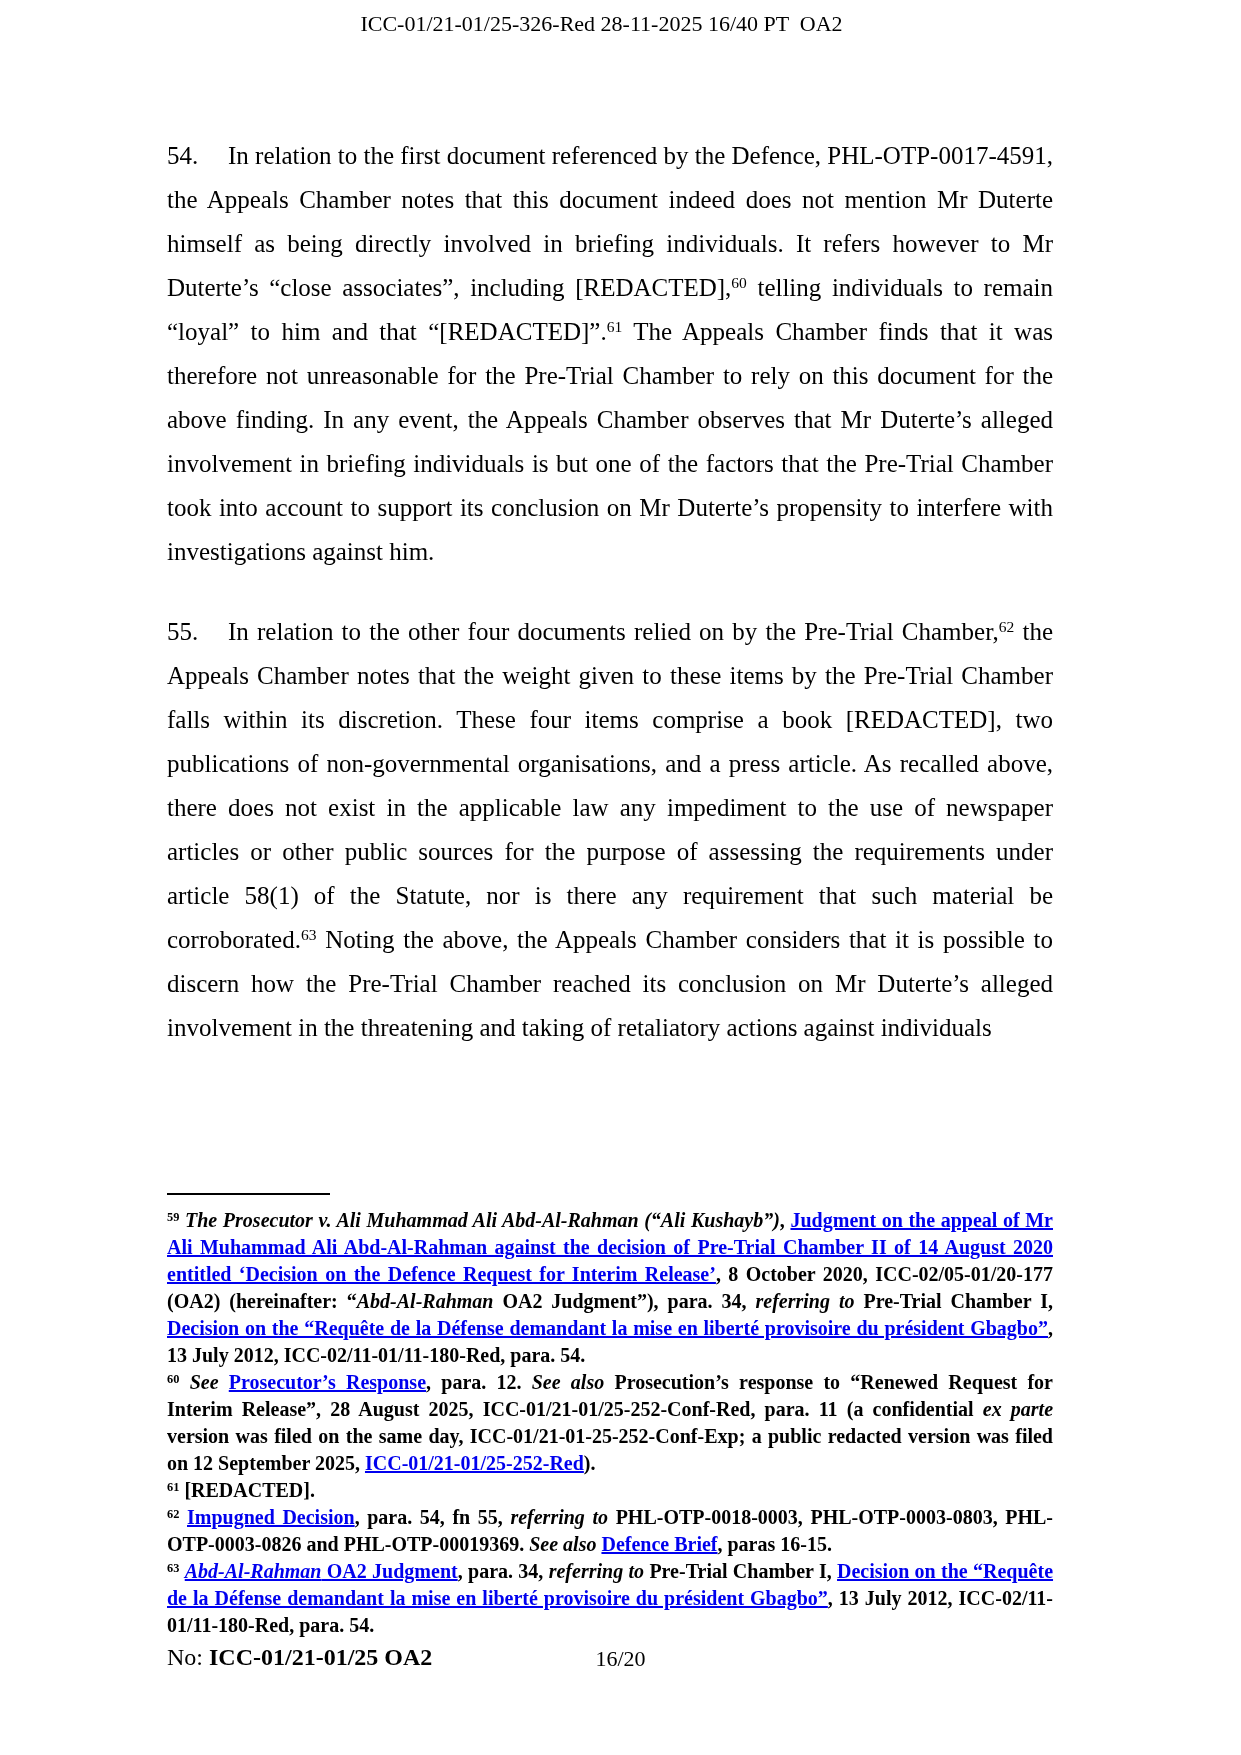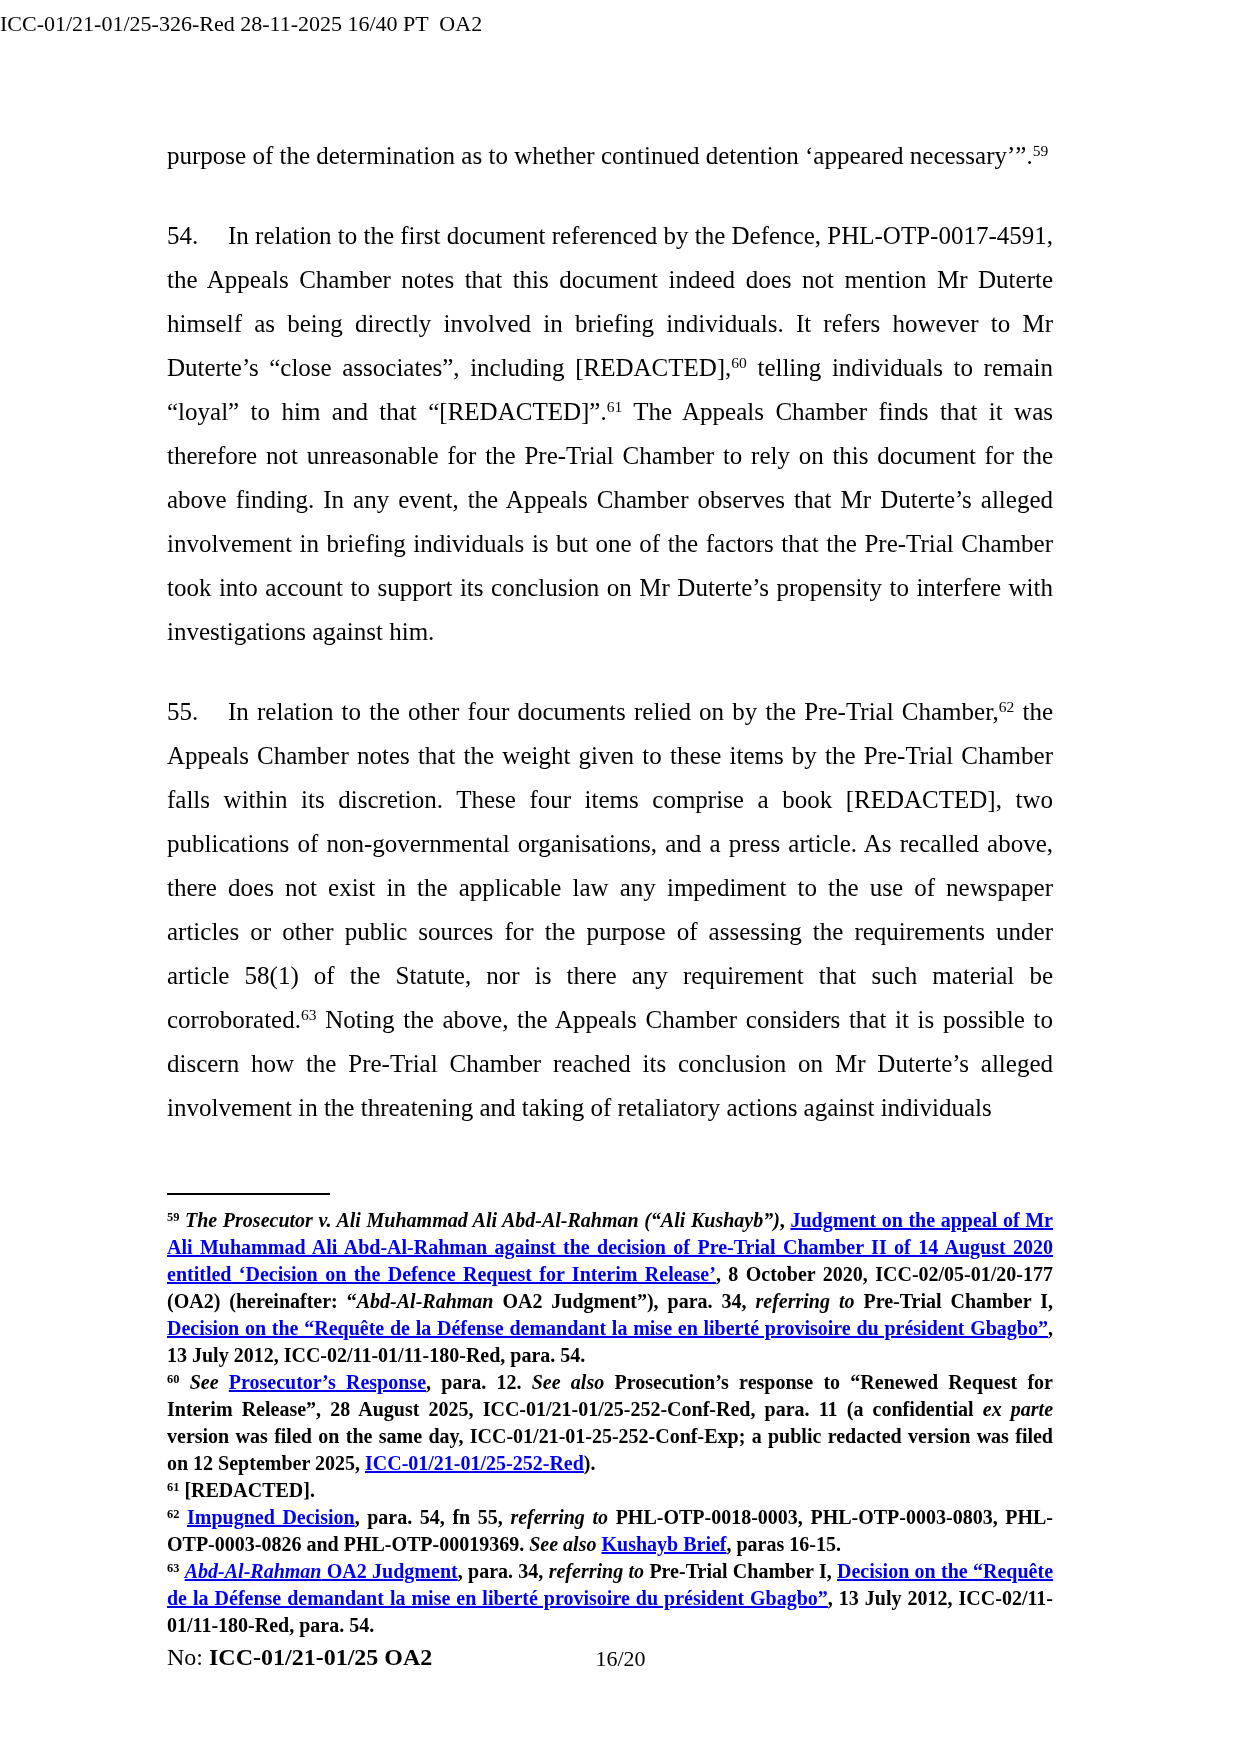--- a/index.html
+++ b/index.html
@@ -8,21 +8,21 @@
     width:1241px;height:1755px;
     background:#ffffff;
     margin:0 auto;
     font-family:"Liberation Serif","DejaVu Serif",serif;
     color:#000000;
     overflow:hidden;
   }
   .stamp{
     position:absolute;
     top:11px;left:0;right:38px;
-    text-align:left;
+    text-align:center;
     font-size:22px;
     white-space:pre;
   }
   .body{
     position:absolute;
     left:167px;top:134px;width:886px;
   }
   .body p{
     margin:0 0 36px 0;
     font-size:25px;
@@ -70,32 +70,31 @@
   }
 </style>
 </head>
 <body>
 
 <div class="page">
 
   <div class="stamp">ICC-01/21-01/25-326-Red 28-11-2025 16/40 PT  OA2</div>
 
   <div class="body">
-    <p><span>purpose of the determination as to whether continued detention ‘appeared necessary’”.</span><sup>59</sup></p>
     <p><span class="pnum">54.</span><span>In relation to the first document referenced by the Defence, PHL-OTP-0017-4591, the Appeals Chamber notes that this document indeed does not mention Mr Duterte himself as being directly involved in briefing individuals. It refers however to Mr Duterte’s “close associates”, including [REDACTED],</span><sup>60</sup><span> telling individuals to remain “loyal” to him and that “[REDACTED]”.</span><sup>61</sup><span> The Appeals Chamber finds that it was therefore not unreasonable for the Pre-Trial Chamber to rely on this document for the above finding. In any event, the Appeals Chamber observes that Mr Duterte’s alleged involvement in briefing individuals is but one of the factors that the Pre-Trial Chamber took into account to support its conclusion on Mr Duterte’s propensity to interfere with investigations against him.</span></p>
     <p><span class="pnum">55.</span><span>In relation to the other four documents relied on by the Pre-Trial Chamber,</span><sup>62</sup><span> the Appeals Chamber notes that the weight given to these items by the Pre-Trial Chamber falls within its discretion. These four items comprise a book [REDACTED], two publications of non-governmental organisations, and a press article. As recalled above, there does not exist in the applicable law any impediment to the use of newspaper articles or other public sources for the purpose of assessing the requirements under article 58(1) of the Statute, nor is there any requirement that such material be corroborated.</span><sup>63</sup><span> Noting the above, the Appeals Chamber considers that it is possible to discern how the Pre-Trial Chamber reached its conclusion on Mr Duterte’s alleged involvement in the threatening and taking of retaliatory actions against individuals</span></p>
   </div>
 
   <div class="fnsep"></div>
 
   <div class="footnotes">
     <p><sup>59</sup><span> </span><span class="i">The Prosecutor v. Ali Muhammad Ali Abd-Al-Rahman (“Ali Kushayb”)</span><span>, </span><span class="link">Judgment on the appeal of Mr Ali Muhammad Ali Abd-Al-Rahman against the decision of Pre-Trial Chamber II of 14 August 2020 entitled ‘Decision on the Defence Request for Interim Release’</span><span>, 8 October 2020, ICC-02/05-01/20-177 (OA2) (hereinafter: “</span><span class="i">Abd-Al-Rahman</span><span> OA2 Judgment”), para. 34, </span><span class="i">referring to</span><span> Pre-Trial Chamber I, </span><span class="link">Decision on the “Requête de la Défense demandant la mise en liberté provisoire du président Gbagbo”</span><span>, 13 July 2012, ICC-02/11-01/11-180-Red, para. 54.</span></p>
     <p><sup>60</sup><span> </span><span class="i">See </span><span class="link">Prosecutor’s Response</span><span>, para. 12. </span><span class="i">See also</span><span> Prosecution’s response to “Renewed Request for Interim Release”, 28 August 2025, ICC-01/21-01/25-252-Conf-Red, para. 11 (a confidential </span><span class="i">ex parte</span><span> version was filed on the same day, ICC-01/21-01-25-252-Conf-Exp; a public redacted version was filed on 12 September 2025, </span><span class="link">ICC-01/21-01/25-252-Red</span><span>).</span></p>
     <p><sup>61</sup><span> [REDACTED].</span></p>
-    <p><sup>62</sup><span> </span><span class="link">Impugned Decision</span><span>, para. 54, fn 55, </span><span class="i">referring to</span><span> PHL-OTP-0018-0003, PHL-OTP-0003-0803, PHL-OTP-0003-0826 and PHL-OTP-00019369. </span><span class="i">See also</span><span> </span><span class="link">Kushayb Brief</span><span>, paras 16-15.</span></p>
+    <p><sup>62</sup><span> </span><span class="link">Impugned Decision</span><span>, para. 54, fn 55, </span><span class="i">referring to</span><span> PHL-OTP-0018-0003, PHL-OTP-0003-0803, PHL-OTP-0003-0826 and PHL-OTP-00019369. </span><span class="i">See also</span><span> </span><span class="link">Defence Brief</span><span>, paras 16-15.</span></p>
     <p><sup>63</sup><span> </span><span class="link i">Abd-Al-Rahman</span><span class="link"> OA2 Judgment</span><span>, para. 34, </span><span class="i">referring to</span><span> Pre-Trial Chamber I, </span><span class="link">Decision on the “Requête de la Défense demandant la mise en liberté provisoire du président Gbagbo”</span><span>, 13 July 2012, ICC-02/11-01/11-180-Red, para. 54.</span></p>
   </div>
 
   <div class="footer">
     <div class="case-no"><span>No: </span><b>ICC-01/21-01/25 OA2</b></div>
     <div class="pageno">16/20</div>
   </div>
 
 </div>
 

